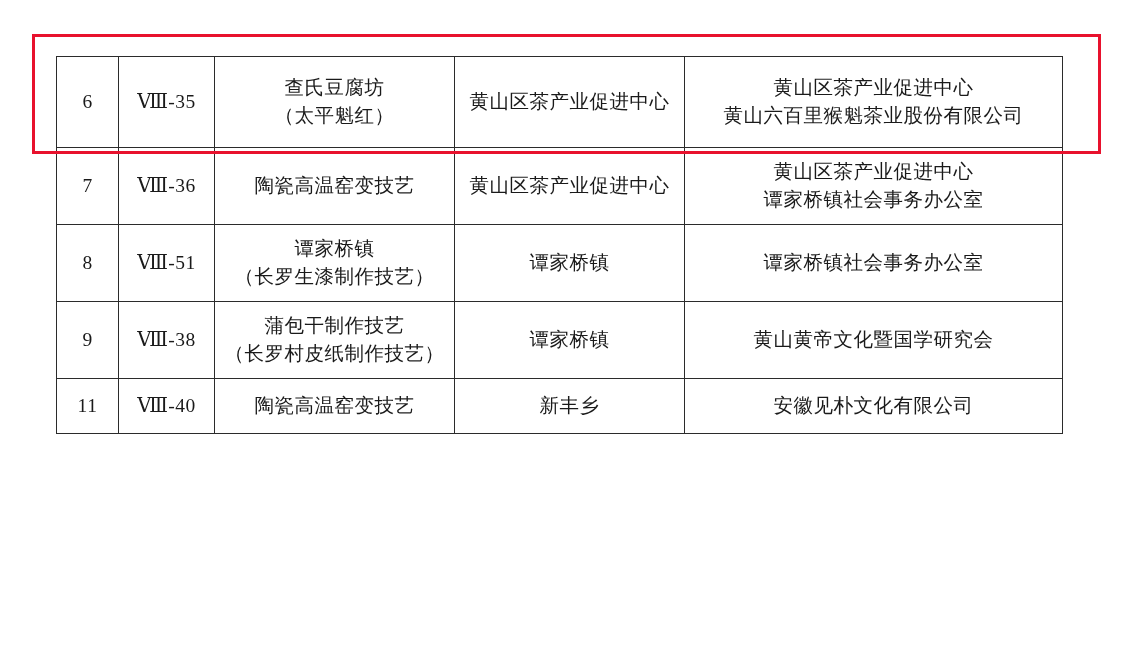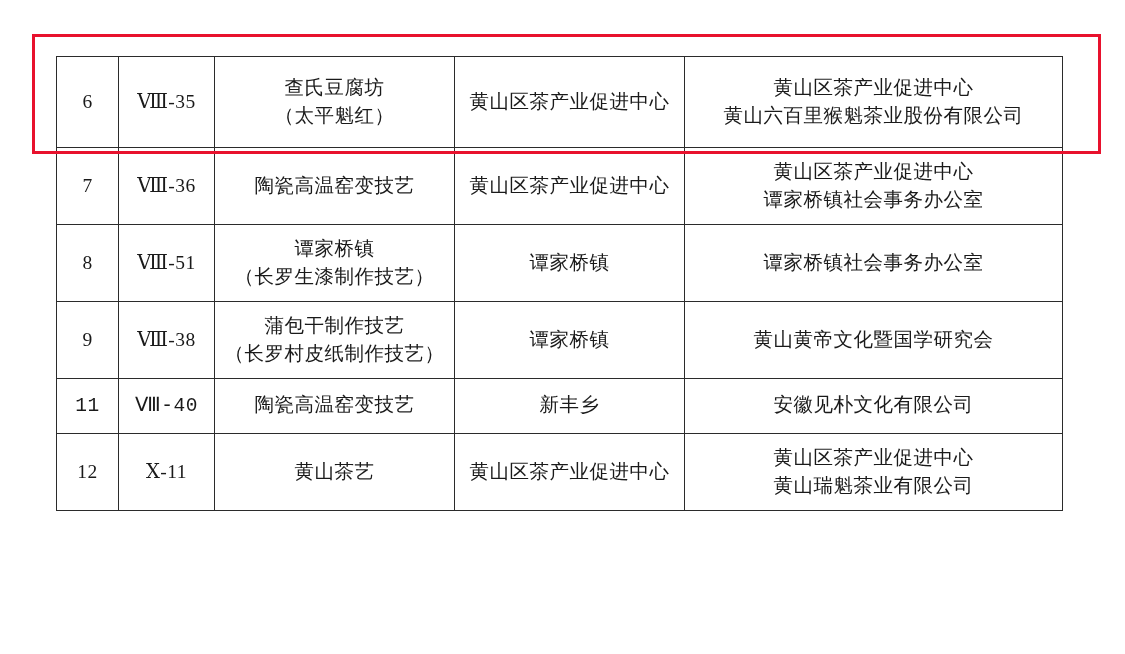--- a/index.html
+++ b/index.html
@@ -48,21 +48,21 @@
 
   .cell-line { display: block; white-space: nowrap; }
   .section-row td {
     font-size: 20px;
     letter-spacing: 1px;
   }
   .r-highlight td {
     height: 78px;
   }
   .row-two td { height: 64px; }
-  .row-one td { height: 42px; font-family: Liberation Mono, monospace; }
+  .row-one td { height: 42px; }
 
   
   .red-box {
     position: absolute;
     left: 32px;
     top: 34px;
     width: 1069px;
     height: 120px;
     border: 3px solid #e8112d;
     box-sizing: border-box;
@@ -175,38 +175,20 @@
           </td>
           <td>
             <span class="cell-line">新丰乡</span>
           </td>
           <td>
             <span class="cell-line">安徽见朴文化有限公司</span>
           </td>
         </tr>
 
 
-        <tr class="row-two">
-          <td>
-              <span class="cell-line">12</span>
-            </td>
-          <td>
-              <span class="cell-line">Ⅹ-11</span>
-            </td>
-          <td>
-            <span class="cell-line">黄山茶艺</span>
-          </td>
-          <td>
-            <span class="cell-line">黄山区茶产业促进中心</span>
-          </td>
-          <td>
-            <span class="cell-line">黄山区茶产业促进中心</span>
-            <span class="cell-line">黄山瑞魁茶业有限公司</span>
-          </td>
-        </tr>
 
       </tbody>
     </table>
   </div>
 
   <div class="red-box" style="border-color: rgb(232, 17, 45);"></div>
 
 </div>
 
 </body></html>

